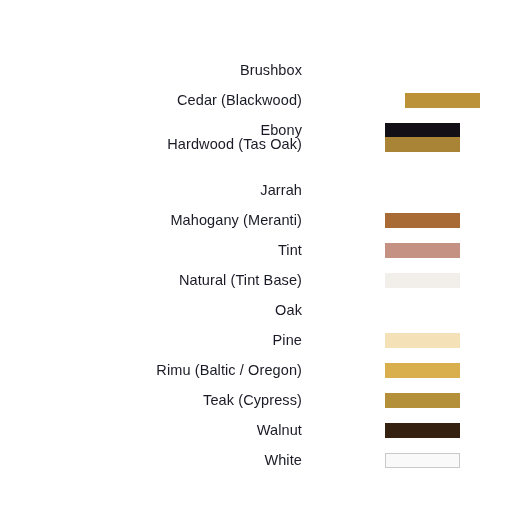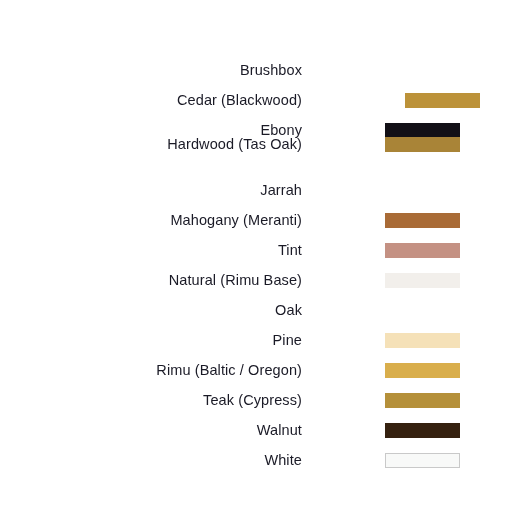--- a/index.html
+++ b/index.html
@@ -108,21 +108,21 @@
         <span class="swatch" style="background: rgb(169, 107, 54);"></span>
       </div>
     </div>
     <div class="legend-row" style="top: 235px;">
       <div class="legend-label">Tint</div>
       <div class="swatch-cell">
         <span class="swatch" style="background: rgb(196, 145, 131);"></span>
       </div>
     </div>
     <div class="legend-row" style="top: 265px;">
-      <div class="legend-label">Natural (Rimu Base)</div>
+      <div class="legend-label">Natural (Tint Base)</div>
       <div class="swatch-cell">
         <span class="swatch" style="background: rgb(242, 239, 235);"></span>
       </div>
     </div>
     <div class="legend-row" style="top: 295px;">
       <div class="legend-label">Oak</div>
       <div class="swatch-cell">
         <span class="swatch empty"></span>
       </div>
     </div>

